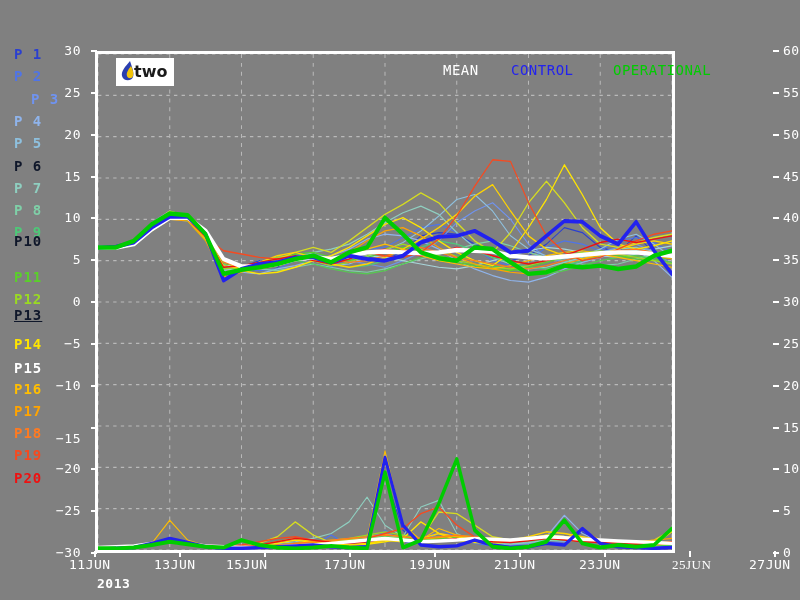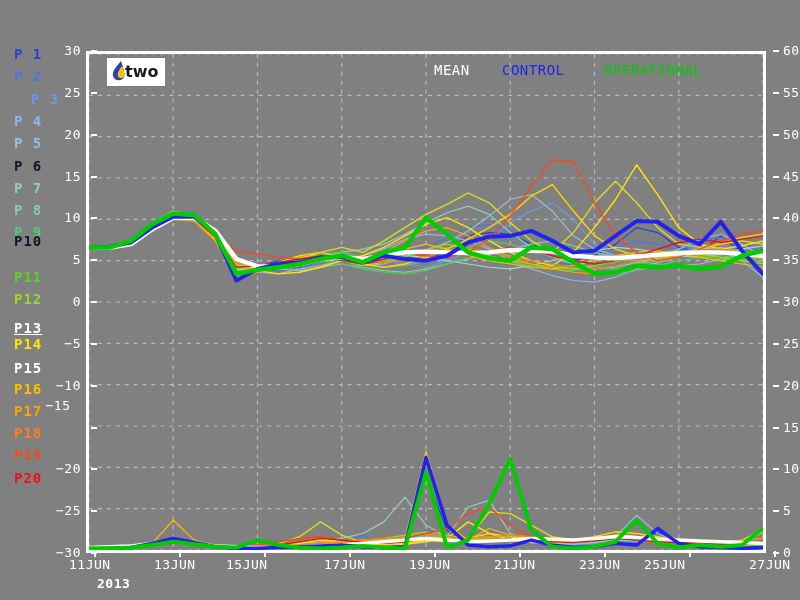--- a/index.html
+++ b/index.html
@@ -22,21 +22,21 @@
 
   
   #sidebar{position:absolute;left:0;top:38px;width:62px;height:530px;}
   .plabel{
     position:absolute;left:14px;
     font-size:14px;letter-spacing:1px;white-space:pre;font-weight:bold;
   }
 
   
   #plot{
-    position:absolute;left:86px;top:51px;width:680px;height:502px;
+    position:absolute;left:95px;top:51px;width:580px;height:502px;
     border:3px solid #ffffff;box-sizing:border-box;
     background:#808080;
   }
   #grid{position:absolute;left:0;top:0;width:100%;height:100%;}
   #series{position:absolute;left:0;top:0;width:100%;height:100%;}
 
   
   .ytick{
     position:absolute;font-size:13px;color:#ffffff;
     text-align:right;white-space:pre;letter-spacing:0.5px;
@@ -82,21 +82,21 @@
       <div class="plabel" style="top: 52.6px; color: rgb(111, 147, 240); margin-left: 17px;">P 3</div>
       <div class="plabel" style="top: 74.9px; color: rgb(143, 180, 236);">P 4</div>
       <div class="plabel" style="top: 97.2px; color: rgb(142, 192, 222);">P 5</div>
       <div class="plabel" style="top: 119.5px; color: #0f172a;">P 6</div>
       <div class="plabel" style="top: 141.8px; color: rgb(143, 207, 192);">P 7</div>
       <div class="plabel" style="top: 164.1px; color: rgb(127, 208, 168);">P 8</div>
       <div class="plabel" style="top: 186.4px; color: rgb(78, 200, 120);">P 9</div>
       <div class="plabel" style="top: 195px; color: #0f172a; text-align: right;">P10</div>
       <div class="plabel" style="top: 231px; color: rgb(90, 208, 42);">P11</div>
       <div class="plabel" style="top: 253.3px; color: rgb(154, 218, 34);">P12</div>
-      <div class="plabel" style="top: 282px; color: #ffffff; text-decoration: underline;">P13</div>
+      <div class="plabel" style="top: 269px; color: #0f172a; text-decoration: underline;">P13</div>
       <div class="plabel" style="top: 297.9px; color: rgb(255, 229, 0);">P14</div>
       <div class="plabel" style="top: 322px; color: #ffffff;">P15</div>
       <div class="plabel" style="top: 342.5px; color: rgb(255, 190, 0);">P16</div>
       <div class="plabel" style="top: 364.8px; color: rgb(255, 164, 0);">P17</div>
       <div class="plabel" style="top: 387.1px; color: rgb(255, 122, 32);">P18</div>
       <div class="plabel" style="top: 409.4px; color: rgb(245, 74, 32);">P19</div>
       <div class="plabel" style="top: 431.7px; color: rgb(238, 17, 17);">P20</div>
     </div>
 
   <div id="axes-left"></div>
@@ -203,21 +203,21 @@
     <div class="ytick left" style="top: 210.333px;">10</div>
     <div class="tickmark" style="left: 91px; top: 217.333px;"></div>
     <div class="ytick left" style="top: 252.167px;">5</div>
     <div class="tickmark" style="left: 91px; top: 259.167px;"></div>
     <div class="ytick left" style="top: 294px;">0</div>
     <div class="tickmark" style="left: 91px; top: 301px;"></div>
     <div class="ytick left" style="top: 335.833px;">−5</div>
     <div class="tickmark" style="left: 91px; top: 342.833px;"></div>
     <div class="ytick left" style="top: 377.667px;">−10</div>
     <div class="tickmark" style="left: 91px; top: 384.667px;"></div>
-    <div class="ytick left" style="top: 398px; text-align: center;">−15</div>
+    <div class="ytick left" style="top: 431px;">−15</div>
     <div class="tickmark" style="left: 91px; top: 426.5px;"></div>
     <div class="ytick left" style="top: 461.333px;">−20</div>
     <div class="tickmark" style="left: 91px; top: 468.333px;"></div>
     <div class="ytick left" style="top: 503.167px;">−25</div>
     <div class="tickmark" style="left: 91px; top: 510.167px;"></div>
     <div class="ytick left" style="top: 545px;">−30</div>
     <div class="tickmark" style="left: 91px; top: 552px;"></div>
     <div class="ytick right" style="top: 43px;">60</div>
     <div class="tickmark" style="left: 773px; top: 50px;"></div>
     <div class="ytick right" style="top: 84.8333px;">55</div>
@@ -251,17 +251,17 @@
     <div class="xtick" style="left: 226px;">15JUN</div>
     <div class="tickmark" style="width: 2px; height: 6px; left: 264px; top: 551px;"></div>
     <div class="xtick" style="left: 324px;">17JUN</div>
     <div class="tickmark" style="width: 2px; height: 6px; left: 349px; top: 551px;"></div>
     <div class="xtick" style="left: 409px;">19JUN</div>
     <div class="tickmark" style="width: 2px; height: 6px; left: 434px; top: 551px;"></div>
     <div class="xtick" style="left: 494px;">21JUN</div>
     <div class="tickmark" style="width: 2px; height: 6px; left: 519px; top: 551px;"></div>
     <div class="xtick" style="left: 579px;">23JUN</div>
     <div class="tickmark" style="width: 2px; height: 6px; left: 604px; top: 551px;"></div>
-    <div class="xtick" style="left: 644px;">25JUN</div>
+    <div class="xtick" style="left: 672px; font-family: Liberation Serif, serif;">25JUN</div>
     <div class="tickmark" style="width: 2px; height: 6px; left: 689px; top: 551px;"></div>
     <div class="xtick" style="left: 749px;">27JUN</div>
     <div class="tickmark" style="width: 2px; height: 6px; left: 774px; top: 551px;"></div>
   </div>
 
 </body></html>

